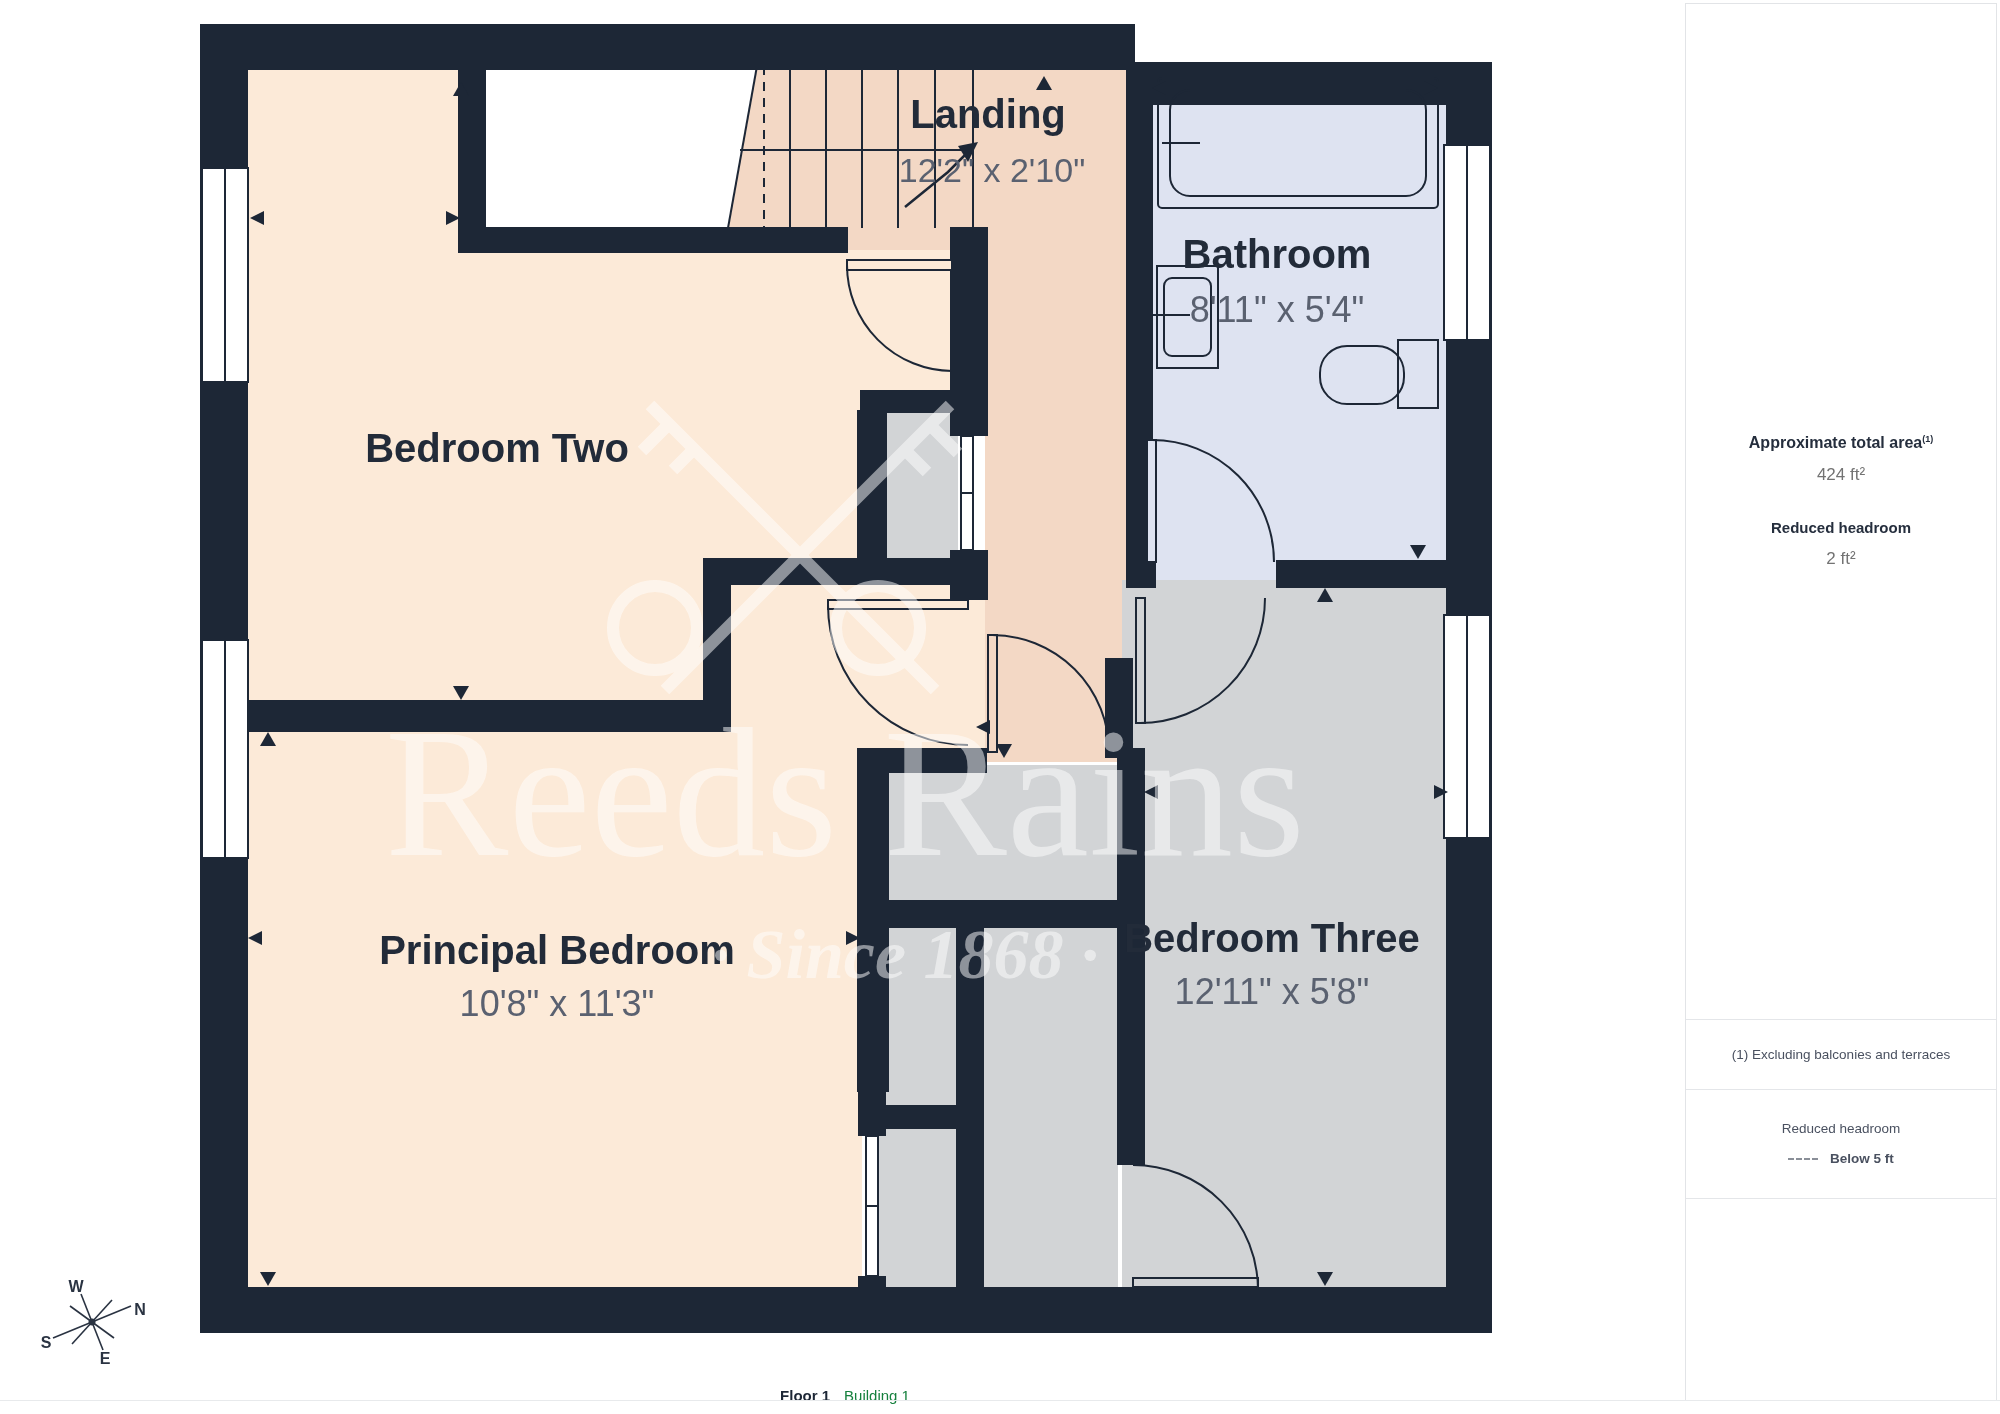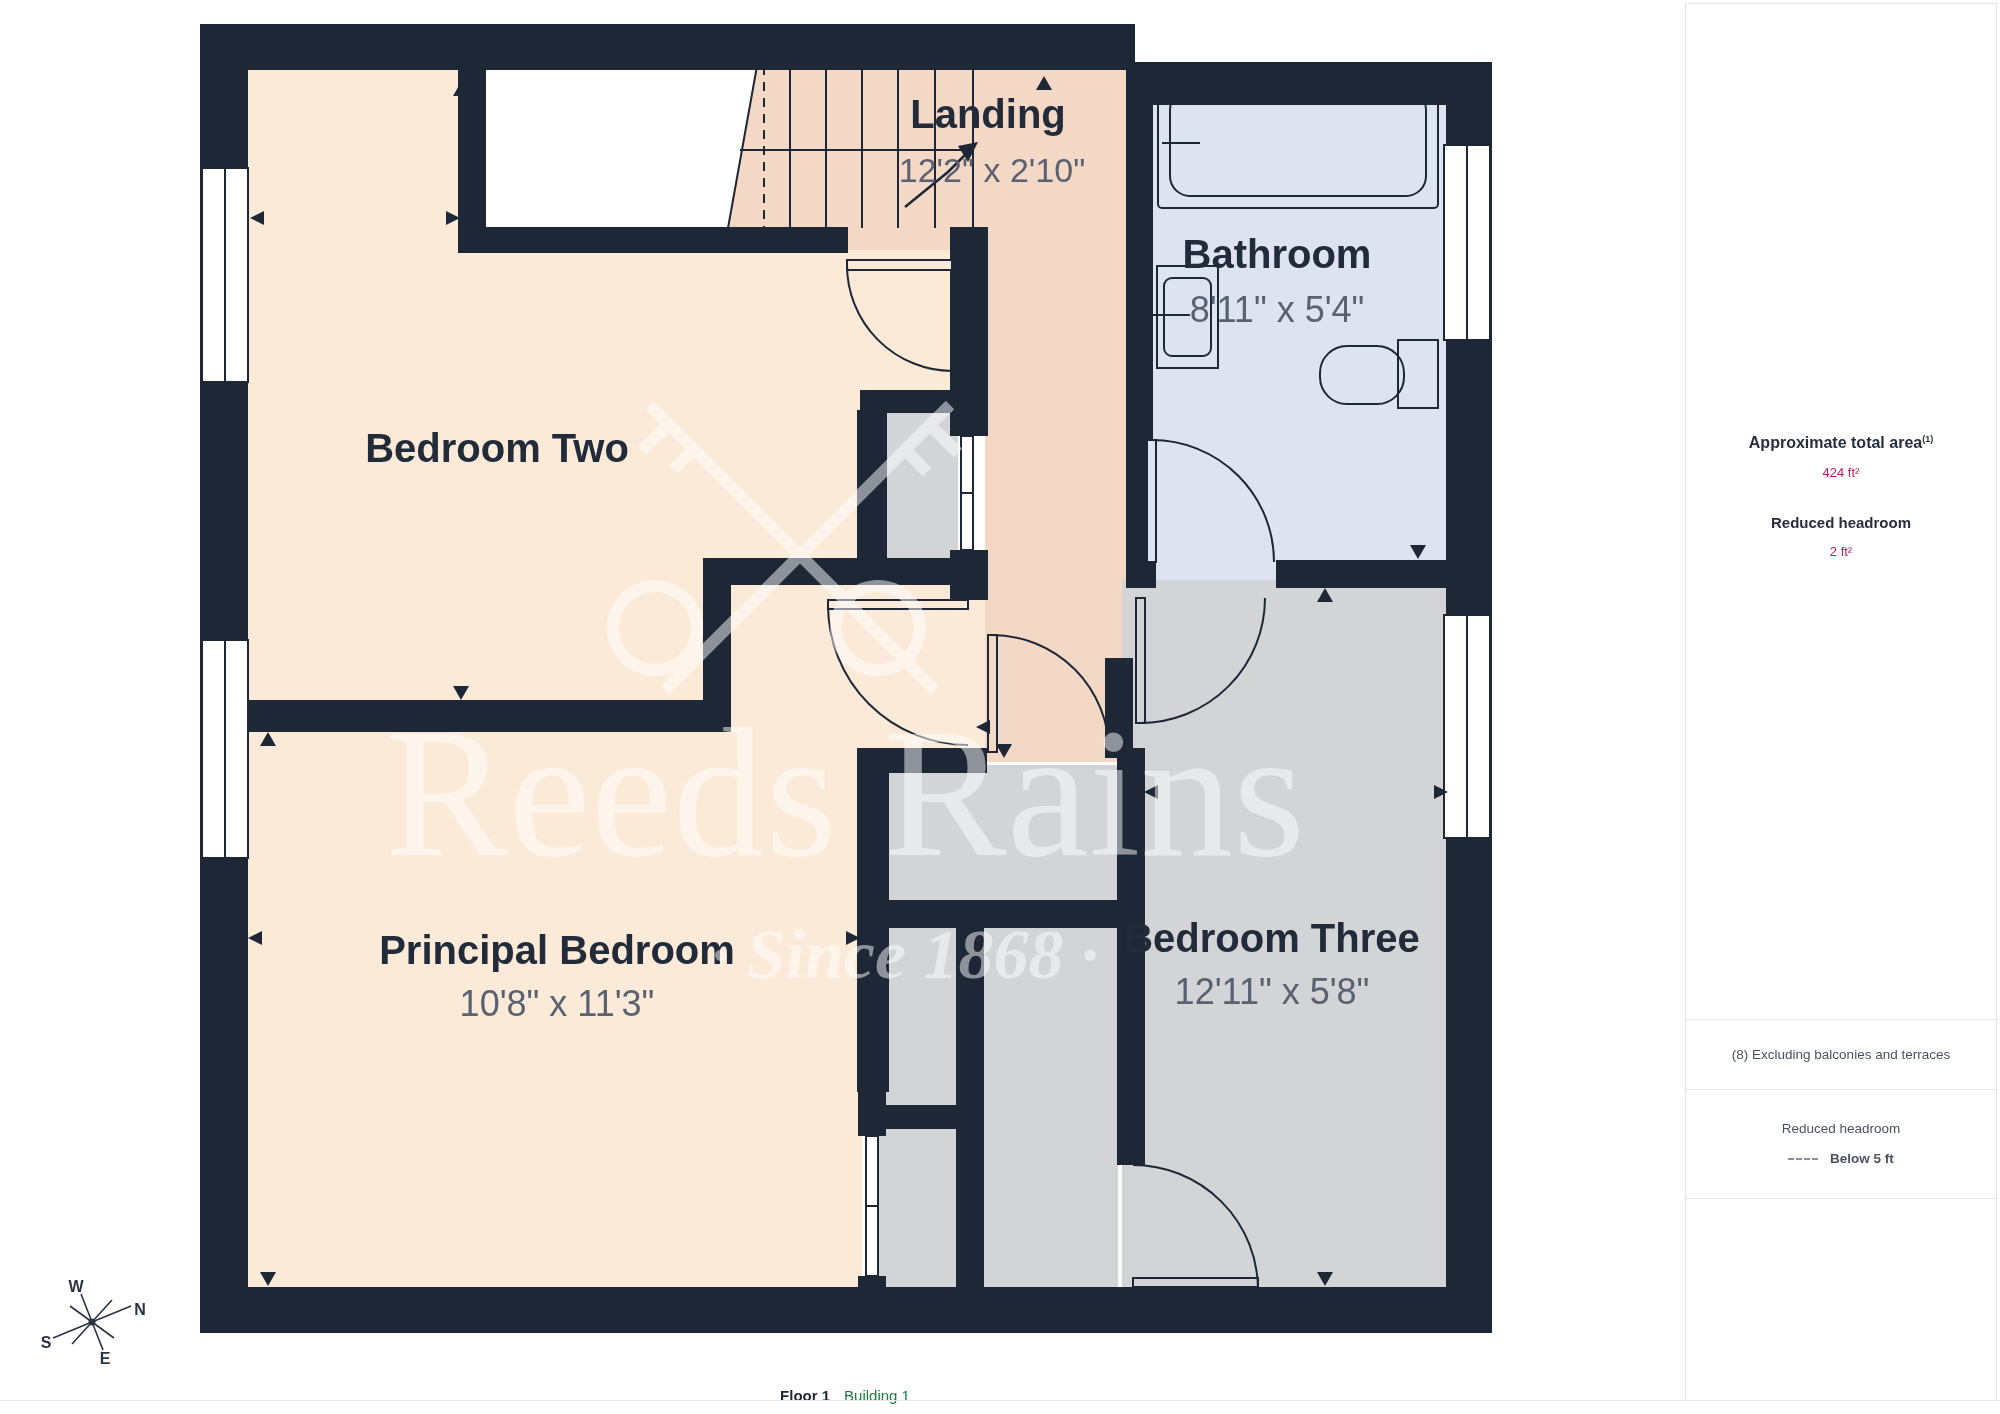--- a/index.html
+++ b/index.html
@@ -8,21 +8,21 @@
   svg text{font-family:"Liberation Sans", sans-serif;}
   .room-name{font-weight:700;fill:#222b39;}
   .room-dim{font-weight:400;fill:#5a6170;}
   .wm-serif{font-family:"Liberation Serif", serif;}
   
   .sidebar{position:absolute;left:1685px;top:3px;width:312px;height:1398px;background:#fff;
            border:1px solid #e2e4e7;box-sizing:border-box;color:#252e3d;}
   .sb-top{position:absolute;top:430px;left:0;width:100%;text-align:center;}
   .sb-title{font-size:16px;font-weight:700;color:#252e3d;}
   .sb-title sup{font-size:9px;}
-  .sb-value{font-size:13px;color:#be185d;margin-top:13px;}
+  .sb-value{font-size:17px;color:#737373;margin-top:13px;}
   .sb-label2{font-size:15px;font-weight:700;color:#252e3d;margin-top:34px;}
   .sb-div{position:absolute;left:0;width:100%;border-top:1px solid #e4e6e9;}
   .sb-cell{position:absolute;left:0;width:100%;display:flex;flex-direction:column;
            align-items:center;justify-content:center;color:#4a5160;font-size:13.5px;}
   .cell-footnote{top:1015px;height:70px;}
   .cell-legend{top:1085px;height:109px;gap:15px;}
   .legend-row{display:flex;align-items:center;gap:12px;font-weight:bold;}
   .dash-swatch{width:30px;border-top:2px dashed #8a8f98;display:inline-block;}
   .cell-disclaimer{top:1194px;height:206px;justify-content:flex-start;padding:34px 26px 0 26px;box-sizing:border-box;
                    text-align:center;line-height:1.55;}
@@ -245,21 +245,21 @@
     <div class="sb-title">
       <span>Approximate total area</span><sup>(1)</sup>
     </div>
     <div class="sb-value">424 ft²</div>
     <div class="sb-label2">Reduced headroom</div>
     <div class="sb-value">2 ft²</div>
   </div>
 
   <div class="sb-div" style="top:1015px"></div>
   <div class="sb-cell cell-footnote">
-    <span>(8) Excluding balconies and terraces</span>
+    <span>(1) Excluding balconies and terraces</span>
   </div>
 
   <div class="sb-div" style="top:1085px"></div>
   <div class="sb-cell cell-legend">
     <span>Reduced headroom</span>
     <span class="legend-row">
       <span class="dash-swatch"></span>
       <span>Below 5 ft</span>
     </span>
   </div>

